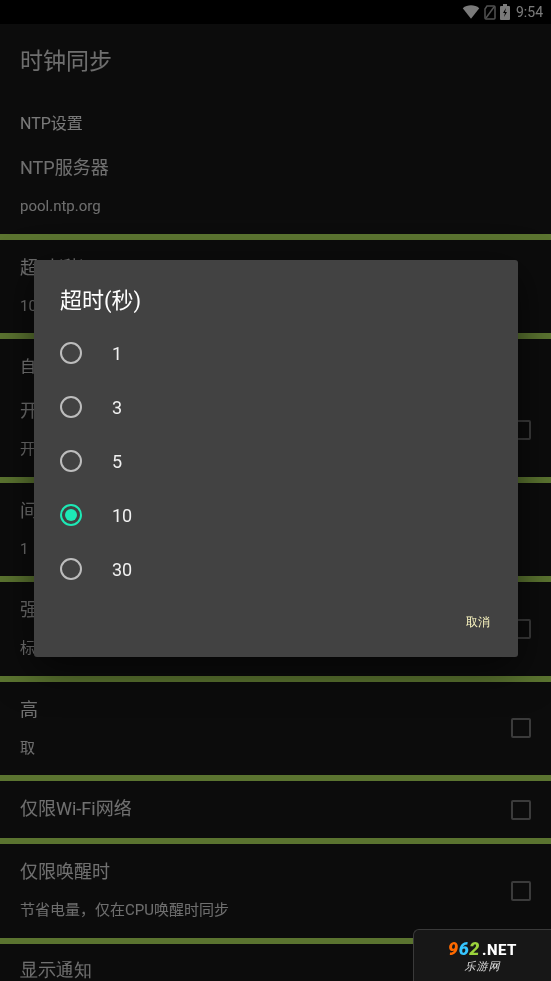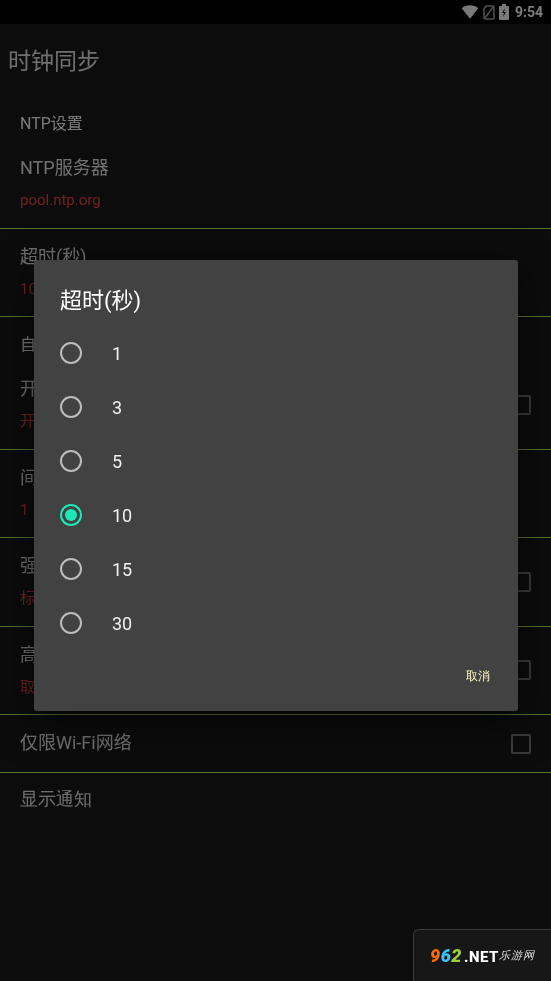--- a/index.html
+++ b/index.html
@@ -1,38 +1,38 @@
 <!DOCTYPE html>
 <html><head>
 <meta charset="utf-8">
 <style>
   * { margin: 0; padding: 0; box-sizing: border-box; }
   html, body { width: 551px; height: 981px; overflow: hidden; font-family: Roboto, "Noto Sans CJK SC", Arial, sans-serif; background: #1a1a1a; color: #e0e0e0; }
   .screen { position: relative; width: 551px; height: 981px; background: #1a1a1a; }
 
   
   .status-bar { height: 24px; background: #000; display: flex; justify-content: flex-end; align-items: center; padding: 0 8px; gap: 4px; }
-  .status-bar .time { color: #fff; font-size: 14px; font-weight: 700; margin-left: 2px; }
+  .status-bar .time { color: #fff; font-size: 14px; font-weight: 400; margin-left: 2px; }
   .status-bar .icon svg { display: block; }
 
   
-  .app-title { padding: 18px 20px 24px 8px; font-size: 23px; color: #e6e6e6; }
+  .app-title { padding: 18px 20px 24px 20px; font-size: 23px; color: #e6e6e6; }
 
   
   .section-label { padding: 10px 20px 6px 20px; font-size: 16px; color: #ffffff; }
 
   
-  .row { padding: 14px 20px 16px 20px; border-bottom: 1px solid #bef264; position: relative; }
+  .row { padding: 14px 20px 16px 20px; border-bottom: 6px solid #bef264; position: relative; }
   .row.no-border { border-bottom: none; font-family: Liberation Mono, monospace; }
   .row-title { font-size: 18px; color: #eaeaea; line-height: 1.5; }
-  .row-sub { font-size: 15px; color: #ef4444; line-height: 1.5; margin-top: 8px; }
+  .row-sub { font-size: 15px; color: #e5e5e5; line-height: 1.5; margin-top: 14px; }
   .row .checkbox { position: absolute; right: 20px; top: 50%; transform: translateY(-50%); width: 20px; height: 20px; border: 2px solid #7c7c7c; border-radius: 2px; }
 
   
-  .watermark { position: absolute; right: 0; bottom: 0; width: 138px; height: 52px; background: #171717; border: 1px solid #3a3a3a; border-right: none; border-bottom: none; border-radius: 6px 0 0 0; display: flex; flex-direction: row; align-items: center; justify-content: center; }
+  .watermark { position: absolute; right: 0; bottom: 0; width: 138px; height: 52px; background: #171717; border: 1px solid #3a3a3a; border-right: none; border-bottom: none; border-radius: 6px 0 0 0; display: flex; flex-direction: column; align-items: center; justify-content: center; }
   .watermark .l1 { font-size: 18px; font-weight: 900; font-style: italic; letter-spacing: 0.5px; }
   .watermark .l1 .d9 { color: #ff6a00; }
   .watermark .l1 .d6 { color: #36c6ff; }
   .watermark .l1 .d2 { color: #9bd23c; }
   .watermark .l1 .net { color: #fff; font-size: 15px; font-weight: 800; font-style: normal; margin-left: 2px; }
   .watermark .l2 { font-size: 11px; color: #e0e0e0; letter-spacing: 1px; font-style: italic; font-family: Liberation Serif, serif; }
 
   
   .scrim { position: absolute; inset: 0; background: rgba(0,0,0,0.52); }
 
@@ -111,20 +111,25 @@
     <div class="row-title">高</div>
     <div class="row-sub">取</div>
     <div class="checkbox"></div>
   </div>
 
   <div class="row">
     <div class="row-title">仅限Wi-Fi网络</div>
     <div class="checkbox"></div>
   </div>
 
+  <div class="row">
+    <div class="row-title">仅限唤醒时</div>
+    <div class="row-sub">节省电量，仅在CPU唤醒时同步</div>
+    <div class="checkbox"></div>
+  </div>
 
   <div class="row no-border">
     <div class="row-title">显示通知</div>
   </div>
 
   <div class="scrim"></div>
 
   <div class="dialog">
     <div class="dialog-title">超时(秒)</div>
     <div id="dialog-options">
@@ -139,24 +144,20 @@
         <div class="option">
           <div class="radio"></div>
           <div class="option-label">5</div>
         </div>
         <div class="option">
           <div class="radio checked"></div>
           <div class="option-label">10</div>
         </div>
         <div class="option">
           <div class="radio"></div>
-          <div class="option-label">15</div>
-        </div>
-        <div class="option">
-          <div class="radio"></div>
           <div class="option-label">30</div>
         </div>
       </div>
     <div class="dialog-actions">
       <button class="cancel-btn">取消</button>
     </div>
   </div>
 
   <div class="watermark">
     <div class="l1">

